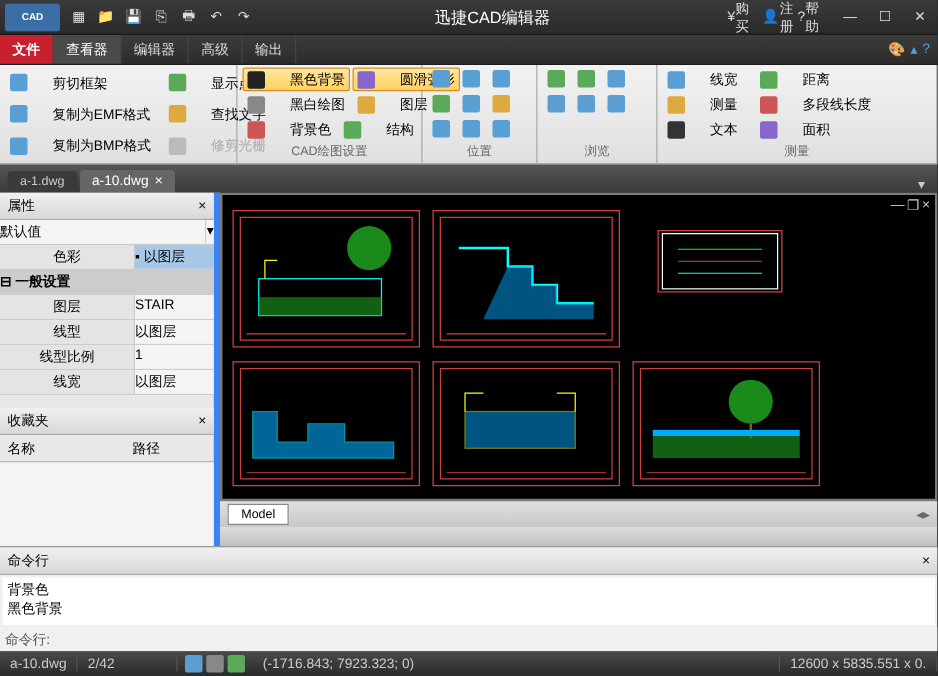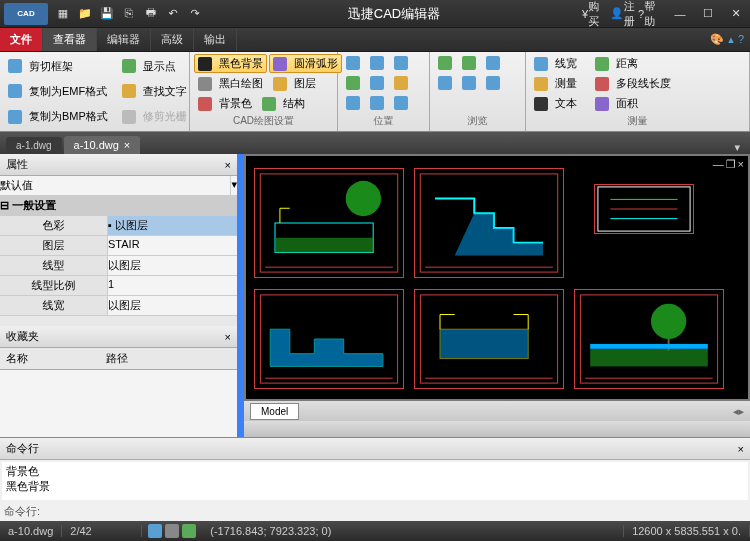--- a/index.html
+++ b/index.html
@@ -12,31 +12,31 @@
 .menubar{height:24px;background:linear-gradient(#3c3c3c,#2c2c2c);display:flex;align-items:center;border-bottom:1px solid #1a1a1a}
 .menu-tab{padding:4px 10px;color:#ddd;cursor:pointer;border-right:1px solid #444}
 .menu-tab.file{background:#c8202f;color:#fff;font-weight:bold}
 .menu-tab.active{background:#4a4a4a;color:#fff}
 .menubar-right{margin-left:auto;display:flex;gap:4px;padding-right:6px}
 .menubar-right span{color:#5a9fd4;cursor:pointer}
 .ribbon{height:80px;background:linear-gradient(#f2f2f2,#e0e0e0);display:flex;border-bottom:1px solid #888}
 .rg{display:flex;flex-direction:column;border-right:1px solid #aaa;padding:2px 4px}
 .rg-body{flex:1;display:flex;flex-direction:column;gap:1px}
 .rg-label{text-align:center;color:#666;font-size:10px;padding:1px}
-.rb{display:flex;align-items:center;gap:7px;padding:1px 3px;cursor:pointer;border:1px solid transparent;border-radius:2px;white-space:nowrap}
+.rb{display:flex;align-items:center;gap:20px;padding:1px 3px;cursor:pointer;border:1px solid transparent;border-radius:2px;white-space:nowrap}
 .rb.hi{background:linear-gradient(#ffe8a0,#ffd060);border:1px solid #d09020}
 .ri{width:14px;height:14px;background:#5a9fd4;border-radius:2px;flex-shrink:0}
 .ri.g{background:#5aaa5a}.ri.r{background:#cc5555}.ri.y{background:#ddaa40}.ri.p{background:#8866cc}
 .rg2{display:grid;grid-template-columns:auto auto;gap:1px 6px}
 .rg3{display:flex;flex-direction:column;gap:1px}
 .doctabs{height:22px;background:linear-gradient(#555,#3a3a3a);display:flex;align-items:flex-end;padding:0 6px}
 .dt{padding:3px 10px;color:#ccc;background:#3a3a3a;margin-right:2px;border-radius:3px 3px 0 0;cursor:pointer;font-size:10px}
 .dt.active{background:#666;color:#fff;display:flex;gap:5px;align-items:center}
 .workarea{flex:1;display:flex;overflow:hidden}
-.leftpane{width:244px;background:#e8e8e8;display:flex;flex-direction:column;border-right:7px solid #3b82f6}
+.leftpane{width:176px;background:#e8e8e8;display:flex;flex-direction:column;border-right:5px solid #3b82f6}
 .pane-hdr{background:linear-gradient(#f0f0f0,#d8d8d8);padding:3px 6px;border-bottom:1px solid #aaa;display:flex;justify-content:space-between;align-items:center;font-size:11px}
 .prop-row{display:flex;border-bottom:1px solid #ccc}
 .prop-row>div{padding:2px 0;font-size:11px}
 .prop-row>div:first-child{width:108px;text-align:center;background:#e4e4e4;border-right:1px solid #ccc}
 .prop-row>div:last-child{flex:1;background:#f4f4f4}
 .prop-row.cat>div{background:#ccc;font-weight:bold}
 .prop-row.sel>div:last-child{background:#a8c8e8}
 .fav-hdr{display:flex;border-bottom:1px solid #aaa}
 .fav-hdr>div{padding:3px 6px;font-size:11px}
 .fav-hdr>div:first-child{width:100px}
@@ -259,26 +259,26 @@
 <div class="workarea">
   <div class="leftpane">
     <div class="pane-hdr">
         <span>属性</span>
         <span>×</span>
       </div>
     <div class="prop-row">
         <div style="width:100%;text-align:left;background:#f4f4f4;display:flex;justify-content:space-between">默认值</div>
         <div style="width:16px;text-align:center">▾</div>
       </div>
-    <div class="prop-row cat">
-        <div style="width:100%;text-align:left">⊟ <span>一般设置</span></div>
-      </div>
     <div class="prop-row sel">
         <div>色彩</div>
         <div>▪ <span>以图层</span></div>
+      </div>
+    <div class="prop-row cat">
+        <div style="width:100%;text-align:left">⊟ <span>一般设置</span></div>
       </div>
     <div class="prop-row">
         <div>图层</div>
         <div>STAIR</div>
       </div>
     <div class="prop-row">
         <div>线型</div>
         <div>以图层</div>
       </div>
     <div class="prop-row">

